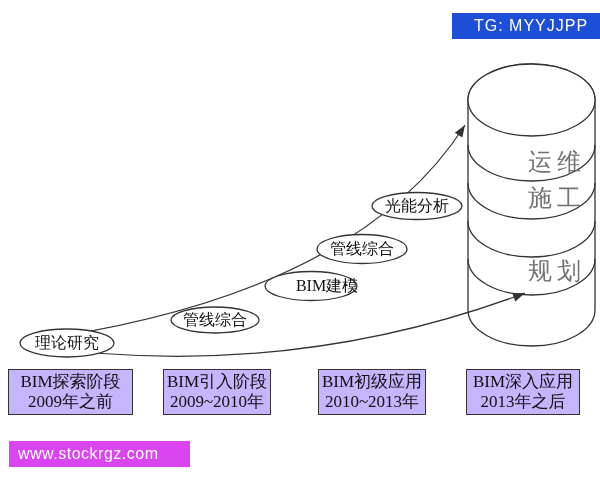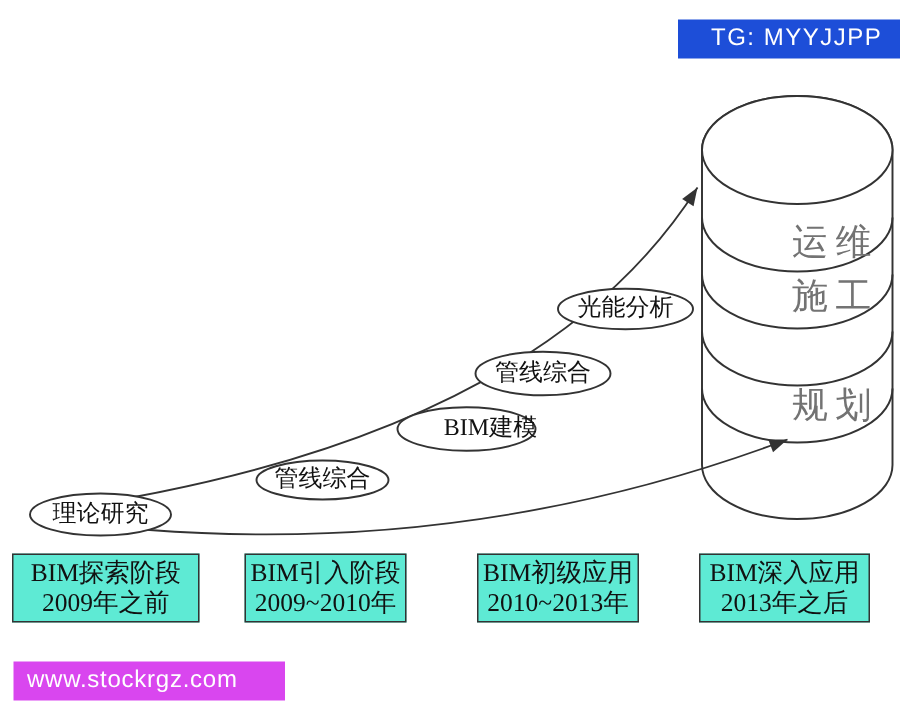--- a/index.html
+++ b/index.html
@@ -11,21 +11,21 @@
   .olabel{
     position:absolute;width:110px;height:20px;line-height:20px;text-align:center;
     font-size:16px;color:#111;
   }
   .cyl-label{
     position:absolute;left:476px;width:110px;height:22px;line-height:22px;text-align:right;
     font-size:24px;letter-spacing:5px;padding-left:5px;box-sizing:border-box;color:#737373;
   }
   .stagebox{
     position:absolute;top:369px;height:46px;border:1.5px solid #333;box-sizing:border-box;
-    background:#5eead4;display:flex;flex-direction:column;align-items:center;justify-content:center;
+    background:#c4b5fd;display:flex;flex-direction:column;align-items:center;justify-content:center;
     font-size:17px;line-height:20px;text-align:center;
   }
   .badge{
     position:absolute;left:452px;top:13px;width:148px;height:26px;background:#1d4ed8;
     color:#ffffff;font-family:"Liberation Sans","DejaVu Sans",sans-serif;font-size:16px;
     line-height:26px;padding-left:22px;box-sizing:border-box;letter-spacing:1px;
   }
   .watermark{
     position:absolute;left:9px;top:441px;width:181px;height:26px;background:#d946ef;
     color:#ffffff;font-family:"Liberation Sans","DejaVu Sans",sans-serif;font-size:16px;

